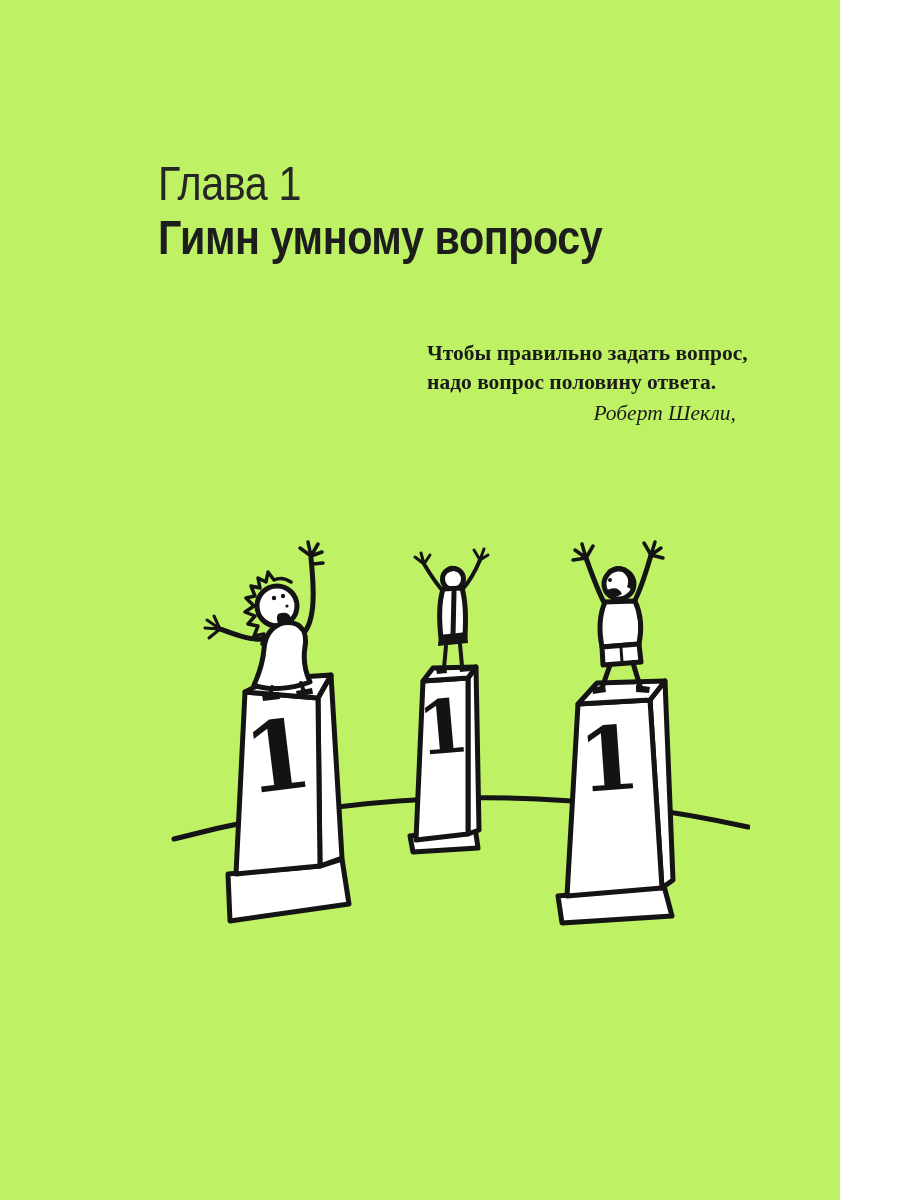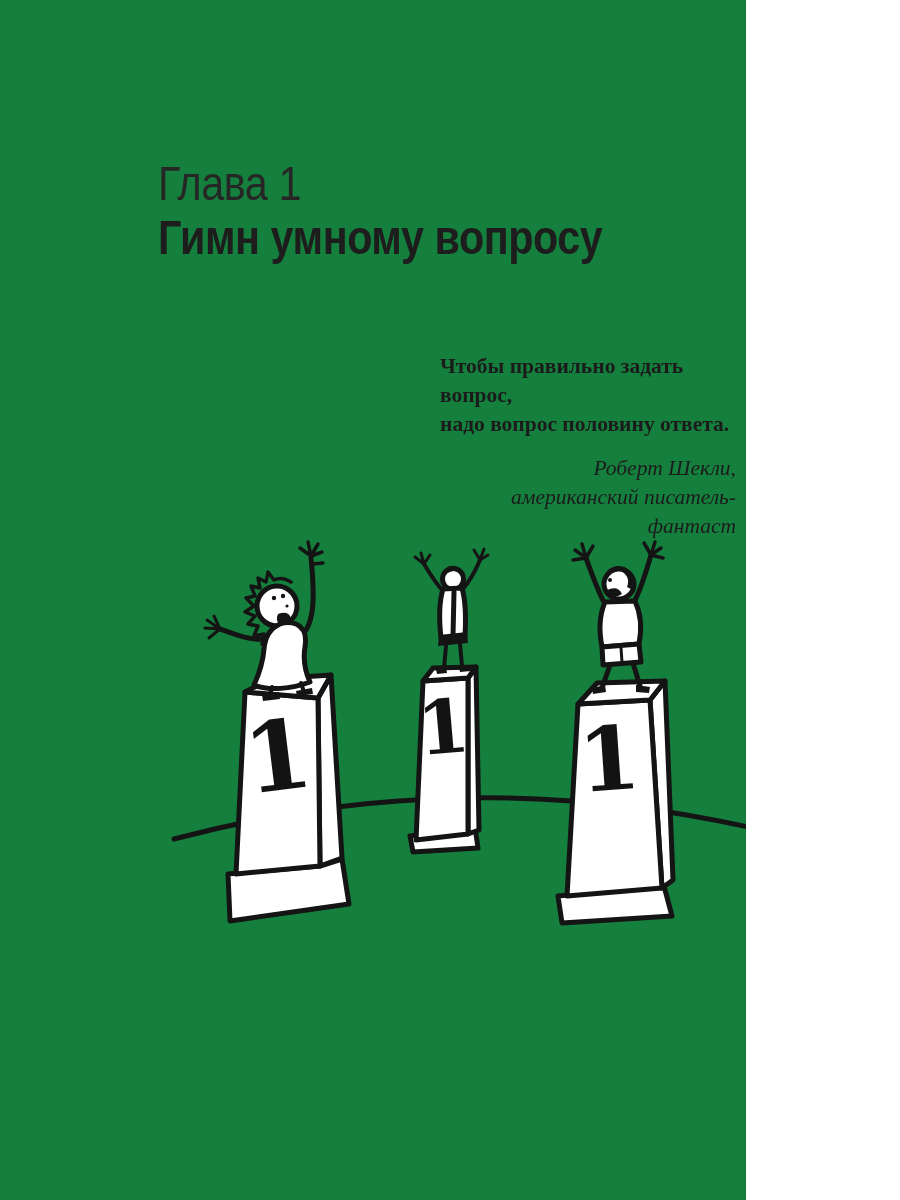--- a/index.html
+++ b/index.html
@@ -1,40 +1,40 @@
 <!DOCTYPE html>
 <html><head>
 <meta charset="utf-8">
 <style>
   html,body{margin:0;padding:0;background:#fff;}
   .page{
     position:relative;
-    width:746px;height:1200px;
-    background:#15803d;
+    width:840px;height:1200px;
+    background:#bef264;
     overflow:hidden;
     font-family:"Liberation Sans",sans-serif;
     color:#1e1e1e;
   }
   .condensed{transform:scaleX(0.86);transform-origin:left top;}
   .chapter-label{
     position:absolute;left:158px;top:160px;margin:0;
     font-size:48px;font-weight:400;line-height:1;
     letter-spacing:-0.5px;color:#262626;white-space:nowrap;
   }
   .chapter-title{
     position:absolute;left:158px;top:214px;margin:0;
     font-size:48px;font-weight:700;line-height:1;
     letter-spacing:-0.5px;color:#1d1d1d;white-space:nowrap;
   }
   .epigraph{
     position:absolute;left:424px;top:336px;width:328px;
     font-family:"Liberation Serif",serif;color:#1b1b1b;
   }
   .epigraph .quote{
-    margin:16px;font-size:21.5px;line-height:29px;font-weight:700;text-align:left;
+    margin:3px;font-size:21.5px;line-height:29px;font-weight:700;text-align:left;
   }
   .epigraph .attribution{
     margin:-1px 16px 0 0;font-size:21.5px;line-height:29px;
     font-style:italic;font-weight:400;text-align:right;
   }
   .illustration{
     position:absolute;left:170px;top:522px;width:580px;height:410px;
   }
   .ink-stroke{fill:none;stroke:#141414;stroke-linecap:round;stroke-linejoin:round;}
   .ink-fill{fill:#141414;stroke:none;}
@@ -52,21 +52,20 @@
 
   <h2 class="chapter-title condensed">Гимн умному вопросу</h2>
 
   <div class="epigraph">
     <p class="quote">
       <span>Чтобы правильно задать вопрос,</span><br>
       <span>надо вопрос половину ответа.</span>
     </p>
     <p class="attribution">
       <span>Роберт Шекли,</span><br>
-      <span>американский писатель-фантаст</span>
     </p>
   </div>
 
   <svg class="illustration" viewBox="0 0 580 410" role="img" aria-label="Три ликующих человечка, каждый стоит на пьедестале с номером 1">
 
     <path class="ink-stroke" stroke-width="5" d="M4,317 Q290,241 578,305"></path>
 
     <g>
       <path class="paper-shape" d="M58,352 L150,344 L172,337 L179,382 L60,399 Z"></path>
       <path class="paper-shape" d="M148,176 L161,153 L172,336 L150,344 Z"></path>

